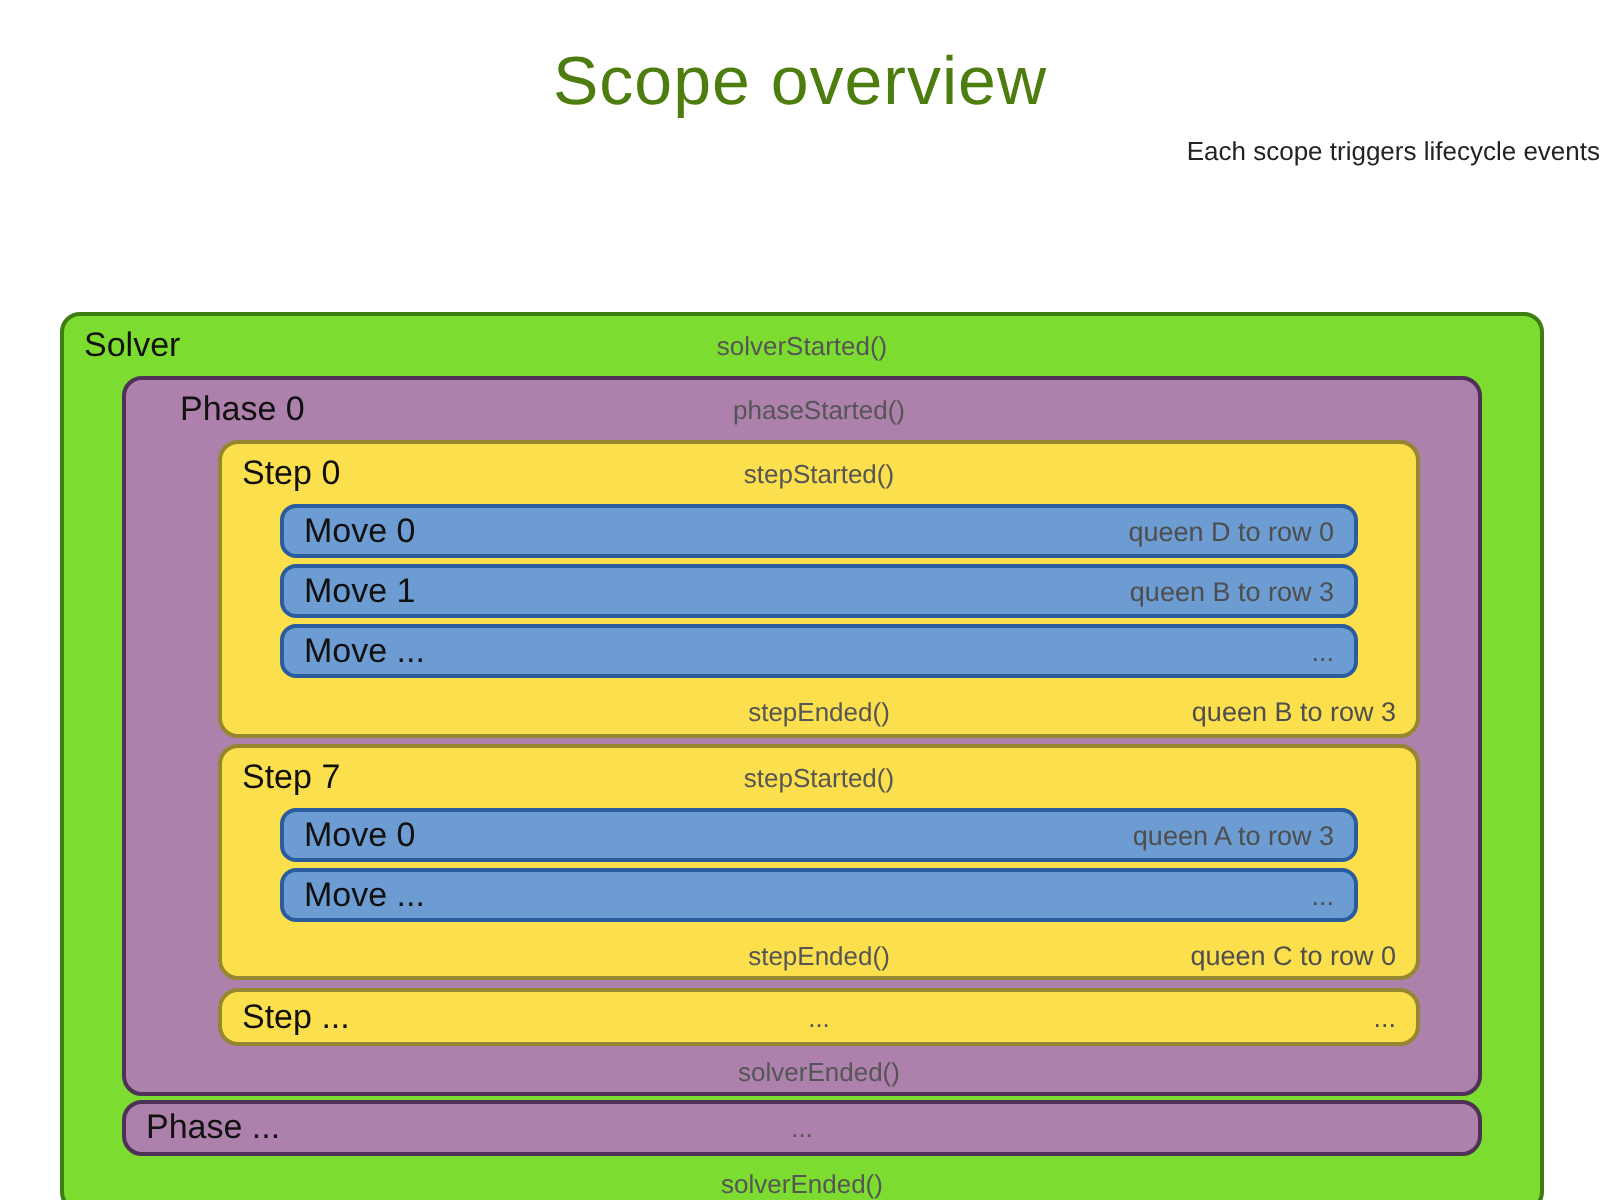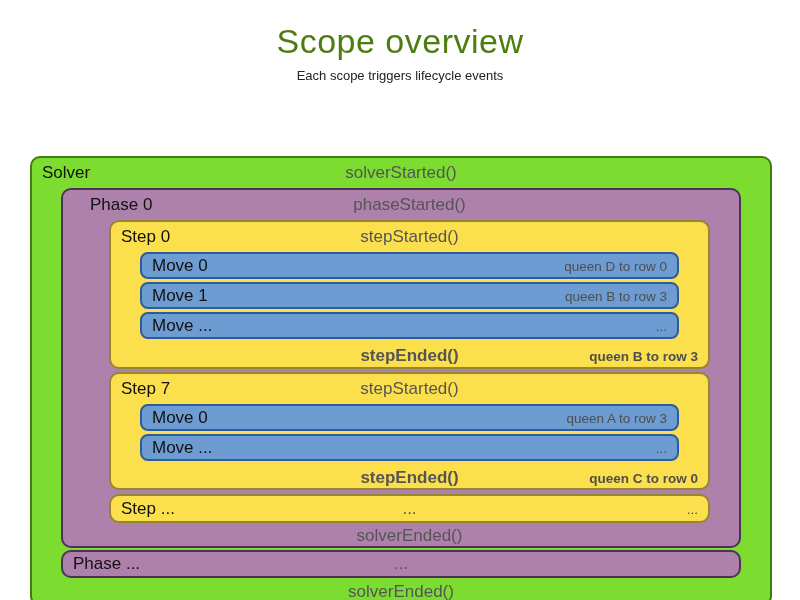--- a/index.html
+++ b/index.html
@@ -13,21 +13,21 @@
 
   .title {
     margin-top: 22px;
     text-align: center;
     font-size: 34px;
     color: #4d7c0f;
     letter-spacing: 0.5px;
   }
   .subtitle {
     margin-top: 7px;
-    text-align: center;
+    text-align: right;
     font-size: 13px;
     color: #222222;
   }
 
   .box { box-sizing: border-box; border-radius: 10px; }
 
   .solver {
     position: absolute;
     left: 30px; top: 134px;
     width: 742px; height: 450px;
@@ -62,38 +62,38 @@
   }
   .move {
     margin: 0 29px 3px 29px;
     height: 27px;
     background: var(--move-fill);
     border: 2px solid var(--move-border);
     border-radius: 8px;
   }
 
   .row { position: relative; height: 30px; }
-  .row-footer-step { height: 27px; font-weight: bold; }
+  .row-footer-step { height: 27px; }
   .row-footer-phase { height: 25px; }
   .row-footer-solver { height: 28px; }
   .row-more { height: 100%; }
 
   .lbl {
     position: absolute;
     left: 10px; top: 50%;
     transform: translateY(-50%);
     font-size: 17px;
     color: var(--label-text);
     white-space: nowrap;
   }
   .evt {
     position: absolute;
     left: 50%; top: 50%;
     transform: translate(-50%, -50%);
-    font-size: 17px;
+    font-size: 13px;
     color: var(--event-text);
     white-space: nowrap;
   }
   .note {
     position: absolute;
     right: 10px; top: 50%;
     transform: translateY(-50%);
     font-size: 13.5px;
     color: var(--note-text);
     white-space: nowrap;

